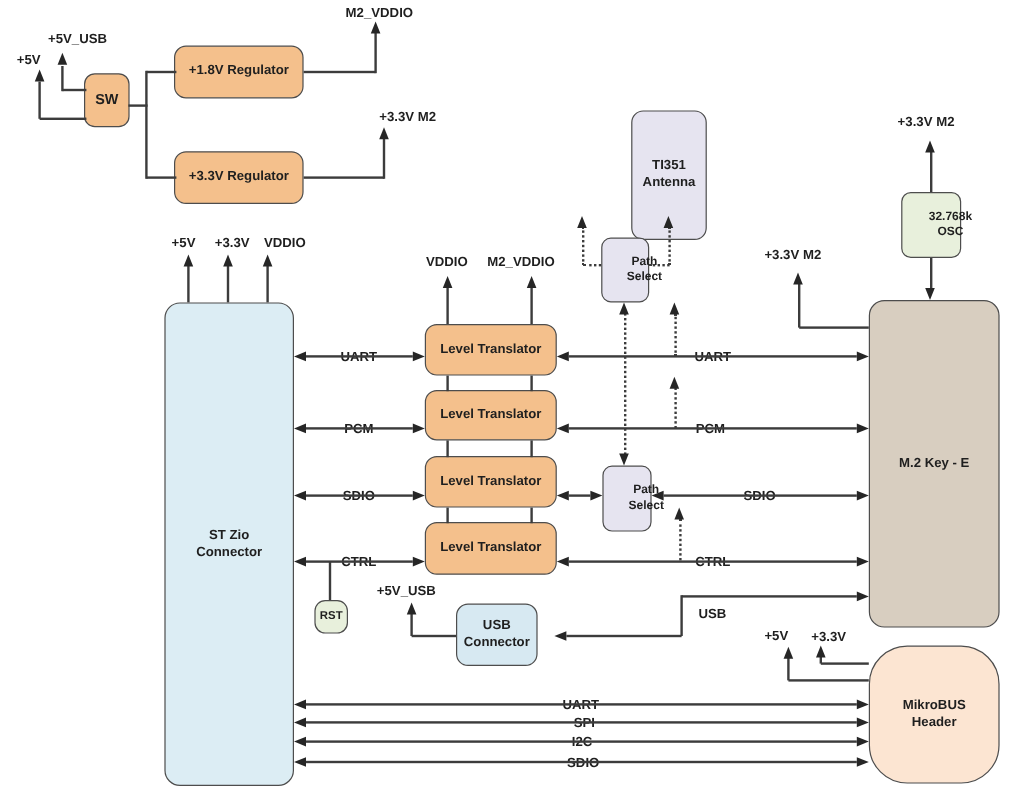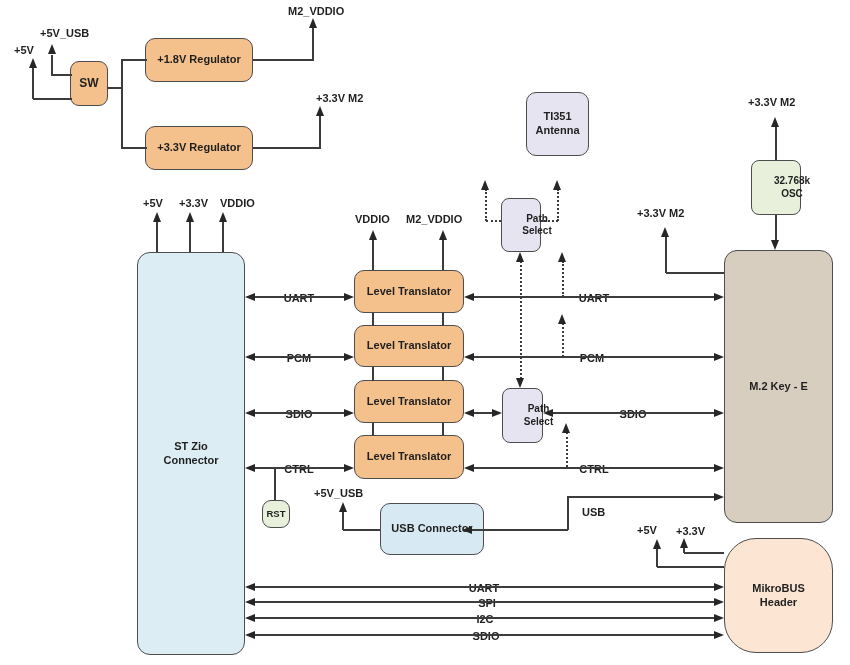--- a/index.html
+++ b/index.html
@@ -38,26 +38,26 @@
 <div class="canvas">
 
   <div class="blk c-orange fs12" style="left:70px;top:61px;width:38px;height:45px;border-radius:9px">SW</div>
   <div class="blk c-orange" style="left:145px;top:38px;width:108px;height:44px">+1.8V Regulator</div>
   <div class="blk c-orange" style="left:145px;top:126px;width:108px;height:44px">+3.3V Regulator</div>
   <div class="blk c-blue pad" style="left:137px;top:252px;width:108px;height:403px;border-radius:13px">ST Zio Connector</div>
   <div class="blk c-orange" style="left:354px;top:270px;width:110px;height:43px">Level Translator</div>
   <div class="blk c-orange" style="left:354px;top:325px;width:110px;height:42px">Level Translator</div>
   <div class="blk c-orange" style="left:354px;top:380px;width:110px;height:43px">Level Translator</div>
   <div class="blk c-orange" style="left:354px;top:435px;width:110px;height:44px">Level Translator</div>
-  <div class="blk c-lav" style="left:526px;top:92px;width:63px;height:64px">TI351 Antenna</div>
+  <div class="blk c-lav" style="left:526px;top:92px;width:63px;height:108px">TI351 Antenna</div>
   <div class="blk c-lav fs10" style="left:501px;top:198px;width:40px;height:54px;border-radius:8px">Path Select</div>
   <div class="blk c-lav fs10" style="left:502px;top:388px;width:41px;height:55px;border-radius:8px">Path Select</div>
   <div class="blk c-green fs10" style="left:751px;top:160px;width:50px;height:55px;border-radius:8px">32.768k OSC</div>
   <div class="blk c-tan" style="left:724px;top:250px;width:109px;height:273px;border-radius:13px">M.2 Key - E</div>
-  <div class="blk c-usb" style="left:380px;top:503px;width:104px;height:52px;padding:0 6px">USB Connector</div>
+  <div class="blk c-usb" style="left:380px;top:503px;width:68px;height:52px;padding:0 6px">USB Connector</div>
   <div class="blk c-green fs9" style="left:262px;top:500px;width:28px;height:28px;border-radius:9px">RST</div>
   <div class="blk c-peach pad" style="left:724px;top:538px;width:109px;height:115px">MikroBUS Header</div>
 
   <div class="lbl" style="left:14px;top:44px">+5V</div>
   <div class="lbl" style="left:40px;top:27px">+5V_USB</div>
   <div class="lbl" style="left:288px;top:5px">M2_VDDIO</div>
   <div class="lbl" style="left:316px;top:92px">+3.3V M2</div>
   <div class="lbl" style="left:143px;top:197px">+5V</div>
   <div class="lbl" style="left:179px;top:197px">+3.3V</div>
   <div class="lbl" style="left:220px;top:197px">VDDIO</div>

